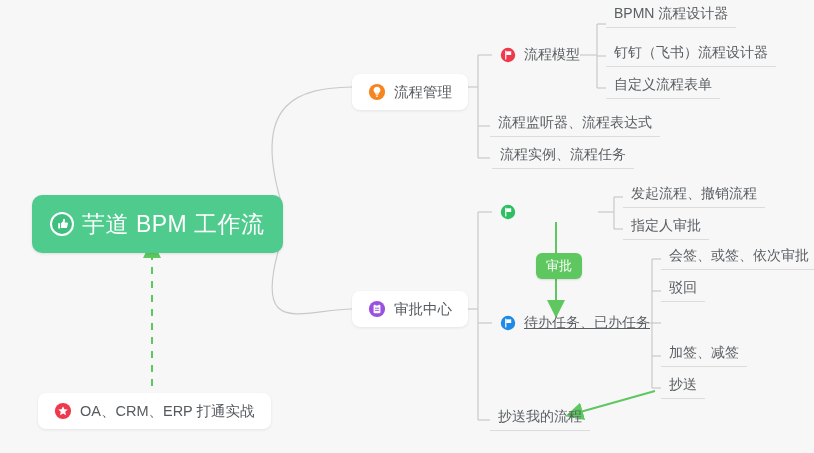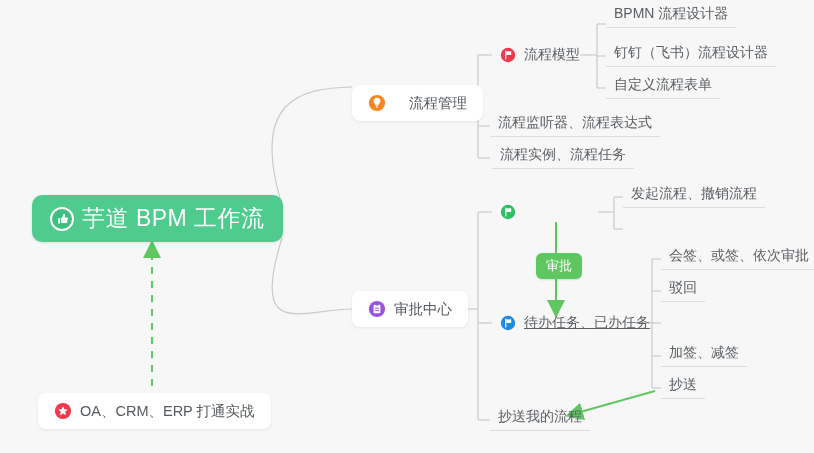--- a/index.html
+++ b/index.html
@@ -30,21 +30,21 @@
     box-sizing: border-box;
     display: flex;
     align-items: center;
     white-space: nowrap;
   }
   
   .root {
     background: #4ECB8D;
     border-radius: 10px;
     padding: 0 18px;
-    height: 47px;
+    height: 58px;
     box-shadow: 0 1px 3px rgba(0,0,0,0.10);
   }
   .root .label {
     color: #ffffff;
     font-size: 23px;
     letter-spacing: 0.5px;
   }
   
   .card {
     background: #ffffff;
@@ -161,21 +161,21 @@
         <circle cx="12" cy="12" r="11" fill="#3FBF7F" stroke="#ffffff" stroke-width="2"></circle>
         <path d="M8.2 11.2 h1.9 v5.3 H8.2 z" fill="#ffffff"></path>
         <path d="M11 11.2 c0 0 1.5-0.6 1.9-2.1 c0.3-1.2 0.1-2.4 1.2-2.3 c1 0.1 1.1 1.5 0.8 2.6
                  c-0.15 0.55-0.4 1.0-0.4 1.0 h2.5 c0.7 0 1.1 0.6 0.95 1.2 l-0.9 3.6
                  c-0.13 0.55-0.6 0.9-1.15 0.9 H11 z" fill="#ffffff"></path>
       </svg>
     </span>
     <span class="label">芋道 BPM 工作流</span>
   </div>
 
-  <div class="node card" style="left:352px; top:85px;gap:15px;">
+  <div class="node card" style="left:352px; top:74px;">
     <span class="icon">
       <svg width="18" height="18" viewBox="0 0 20 20">
         <circle cx="10" cy="10" r="9" fill="#F5851F"></circle>
         <path d="M10 4.2 c-2.2 0-3.8 1.6-3.8 3.6 c0 1.5 0.9 2.3 1.4 3.0 c0.3 0.4 0.4 0.8 0.4 1.1
                  h4 c0-0.3 0.1-0.7 0.4-1.1 c0.5-0.7 1.4-1.5 1.4-3.0 C13.8 5.8 12.2 4.2 10 4.2 z" fill="#ffffff"></path>
         <rect x="8.4" y="12.6" width="3.2" height="1.1" rx="0.5" fill="#ffffff"></rect>
         <rect x="8.8" y="14.3" width="2.4" height="1.1" rx="0.5" fill="#ffffff"></rect>
       </svg>
     </span>
     <span class="label">流程管理</span>
@@ -228,20 +228,23 @@
         <circle cx="10" cy="10" r="9" fill="#2FBF62"></circle>
         <path d="M7.2 5 v10" stroke="#ffffff" stroke-width="1.5" stroke-linecap="round"></path>
         <path d="M7.8 5.4 h6.2 v4.6 H7.8 z" fill="#ffffff"></path>
       </svg>
     </span>
   </div>
 
   <div class="node plain" style="left:623px; top:182px;">
     <span class="label">发起流程、撤销流程</span>
   </div>
+  <div class="node plain" style="left:623px; top:214px;">
+    <span class="label">指定人审批</span>
+  </div>
 
   <div class="badge" style="left:536px; top:253px;">
     <span class="label">审批</span>
   </div>
 
   <div class="node" style="left:492px; top:310px; height:26px; padding:0 8px;">
     <span class="icon">
       <svg width="16" height="16" viewBox="0 0 20 20">
         <circle cx="10" cy="10" r="9" fill="#1E8AE8"></circle>
         <path d="M7.2 5 v10" stroke="#ffffff" stroke-width="1.5" stroke-linecap="round"></path>

